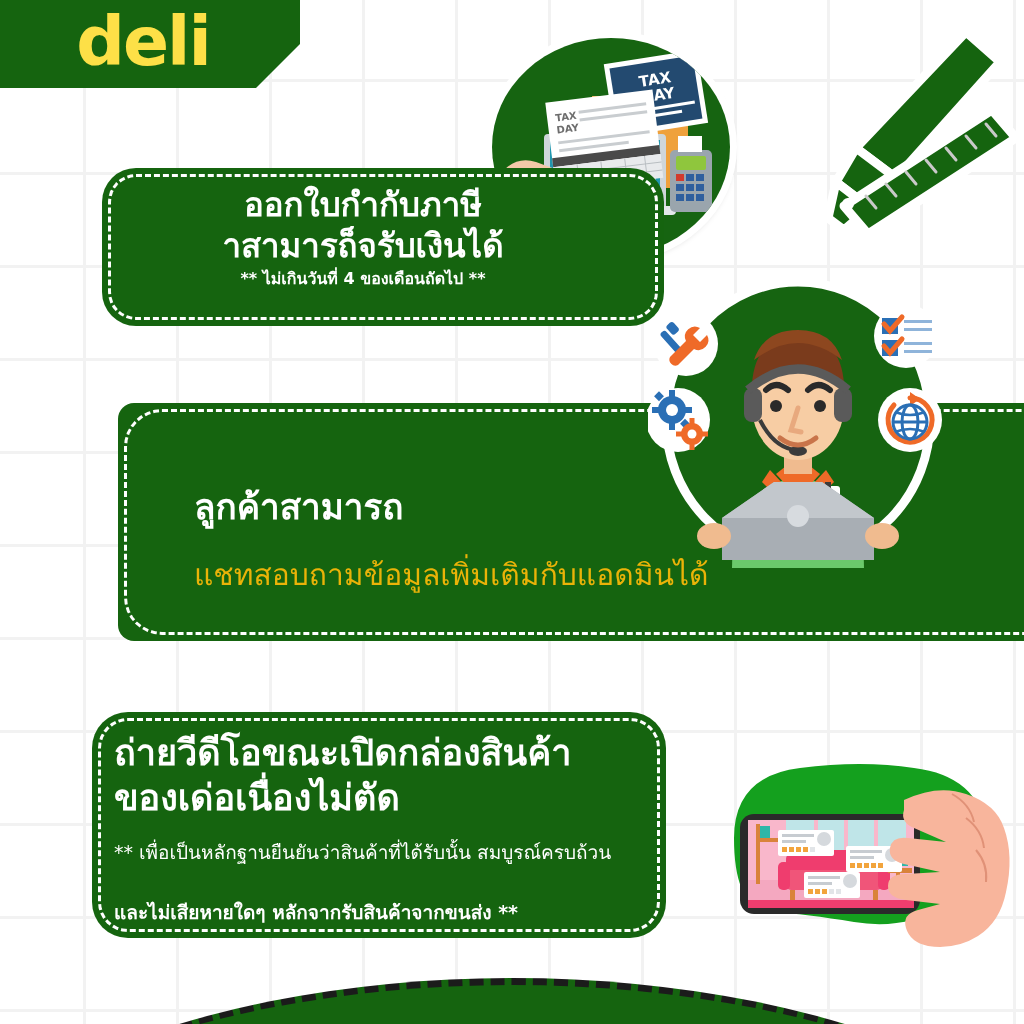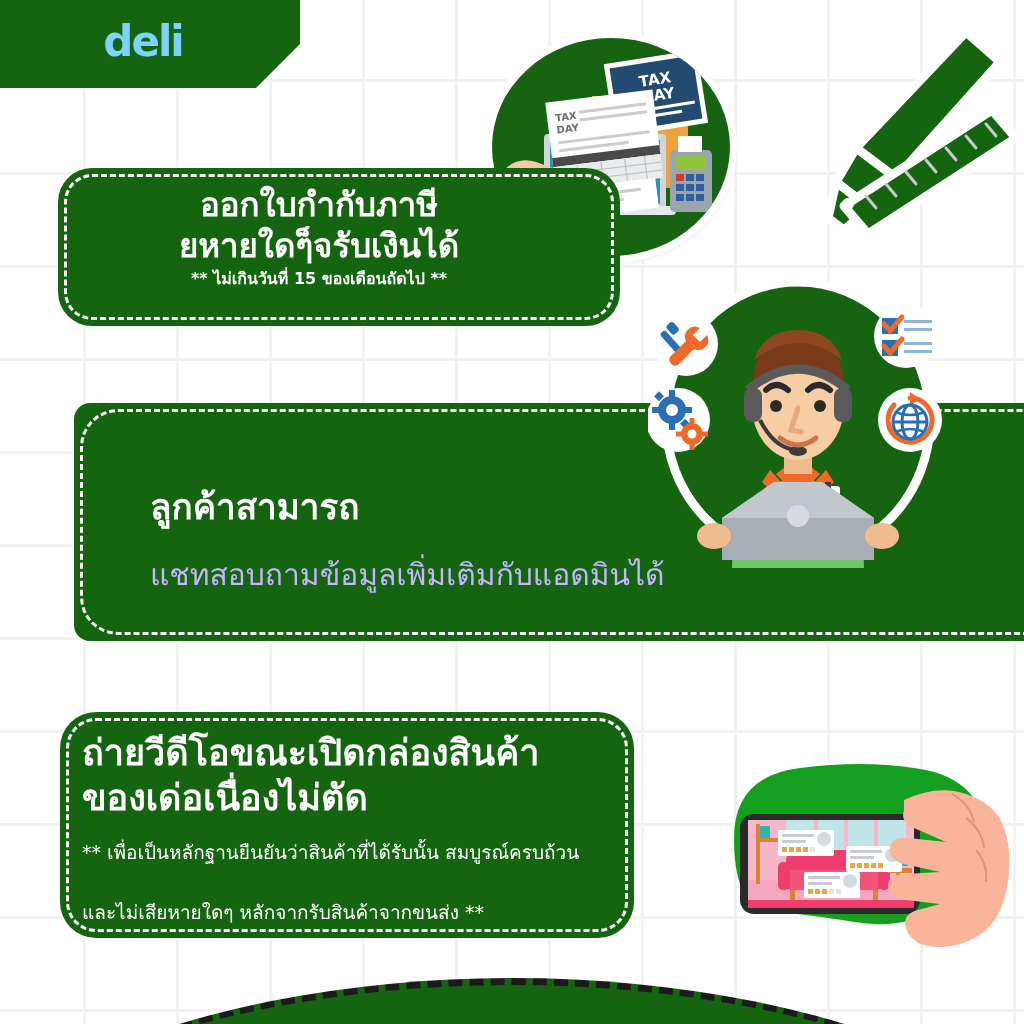--- a/index.html
+++ b/index.html
@@ -19,27 +19,27 @@
     background-position:-10px -14px;
   }
   
   #logo-banner{
     position:absolute;left:0;top:0;width:300px;height:88px;
     background:#15640f;
     clip-path:polygon(0 0, 300px 0, 300px 44px, 256px 88px, 0 88px);
     display:flex;align-items:center;justify-content:center;
   }
   #logo-text{
-    color:#7dd3fc;font-size:42px;font-weight:700;letter-spacing:-2px;
+    color:#fde047;font-size:68px;font-weight:700;letter-spacing:-2px;
     font-family:"DejaVu Sans","Liberation Sans",sans-serif;
     line-height:1;margin-left:-14px;margin-top:-4px;
   }
 
   
-  .card{position:absolute;background:#15640f;}
+  .card{position:absolute;background:#15640f;margin-left:44px;}
   .card .dash{
     position:absolute;left:6px;top:6px;right:6px;bottom:6px;
     border:3px dashed #ffffff;pointer-events:none;
   }
 
   
   #card-invoice{
     left:58px;top:168px;width:562px;height:158px;
     border-radius:34px;
   }
@@ -53,37 +53,37 @@
   
   #card-chat{
     left:74px;top:403px;width:1017px;height:238px;
     border-radius:16px;
   }
   #card-chat .dash{border-radius:38px;}
   #card-chat .t1{
     position:absolute;left:76px;top:76px;color:#fff;font-size:35px;font-weight:700;
   }
   #card-chat .t2{
-    position:absolute;left:76px;top:148px;color:#c4b5fd;font-size:30px;font-weight:500;
+    position:absolute;left:76px;top:148px;color:#eab308;font-size:30px;font-weight:500;
   }
 
   
   #card-video{
-    left:60px;top:712px;width:574px;height:226px;
+    left:48px;top:712px;width:574px;height:226px;
     border-radius:36px;
   }
   #card-video .dash{border-radius:30px;}
   #card-video .t1{
     position:absolute;left:22px;top:18px;color:#fff;font-size:36px;font-weight:700;line-height:1.25;
   }
   #card-video .t2{
     position:absolute;left:22px;top:128px;color:#fff;font-size:19px;font-weight:500;line-height:1.3;
   }
   #card-video .t3{
-    position:absolute;left:22px;top:188px;color:#fff;font-size:19px;font-weight:400;line-height:1.3;
+    position:absolute;left:22px;top:188px;color:#fff;font-size:19px;font-weight:700;line-height:1.3;
   }
 
   
   #bottom-arc{
     position:absolute;left:-120px;top:978px;width:1264px;height:300px;
     background:#15640f;border-radius:50% 50% 0 0 / 100% 100% 0 0;
     border-top:7px dashed #1b1b1b;
   }
 
   
@@ -197,22 +197,22 @@
       <line x1="216" y1="106" x2="226" y2="118"></line>
     </g>
     <circle cx="78" cy="186" r="6" fill="#ffffff"></circle>
   </svg>
 </div>
 
 <div class="card" id="card-invoice">
   <div class="dash"></div>
   <div class="txt">
     <div class="h-lg">ออกใบกำกับภาษี</div>
-    <div class="h-lg">ยหายใดๆ็จรับเงินได้</div>
-    <div class="h-sm">** ไม่เกินวันที่ 15 ของเดือนถัดไป **</div>
+    <div class="h-lg">าสามารถ็จรับเงินได้</div>
+    <div class="h-sm">** ไม่เกินวันที่ 4 ของเดือนถัดไป **</div>
   </div>
 </div>
 
 <div class="card" id="card-chat">
   <div class="dash"></div>
   <div class="t1">ลูกค้าสามารถ</div>
   <div class="t2">แชทสอบถามข้อมูลเพิ่มเติมกับแอดมินได้</div>
 </div>
 
 <div id="illu-agent">

